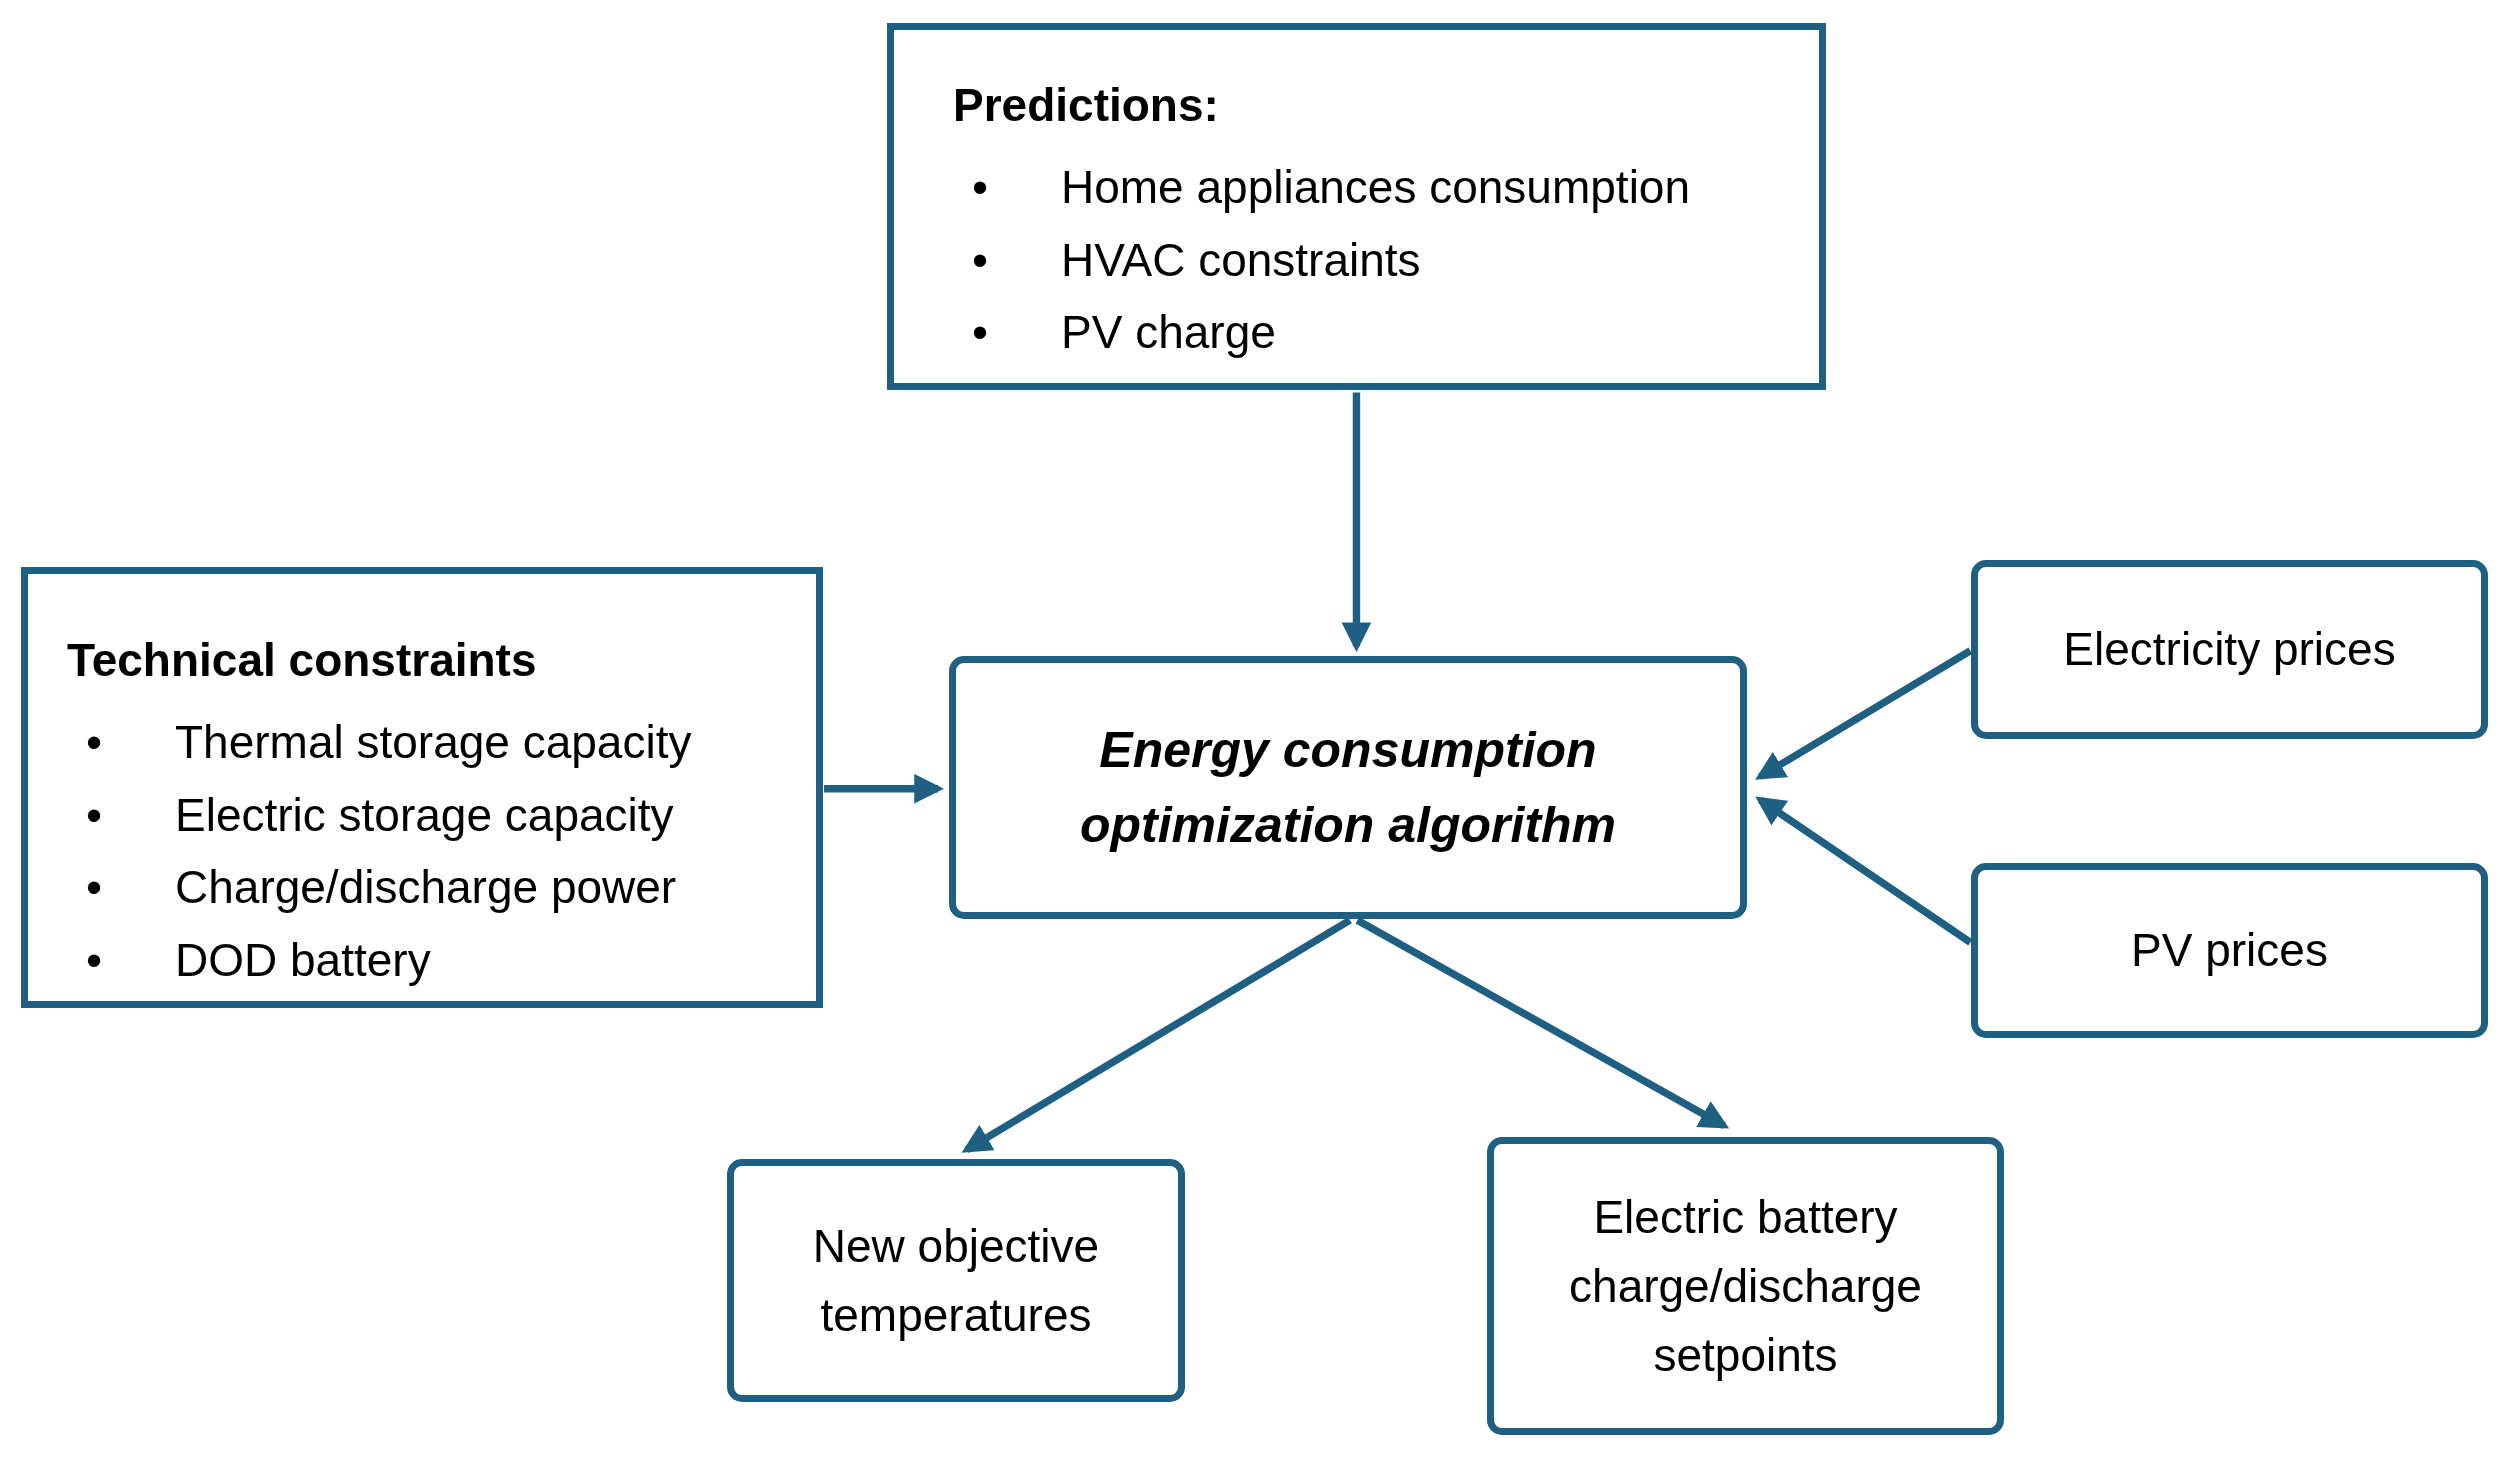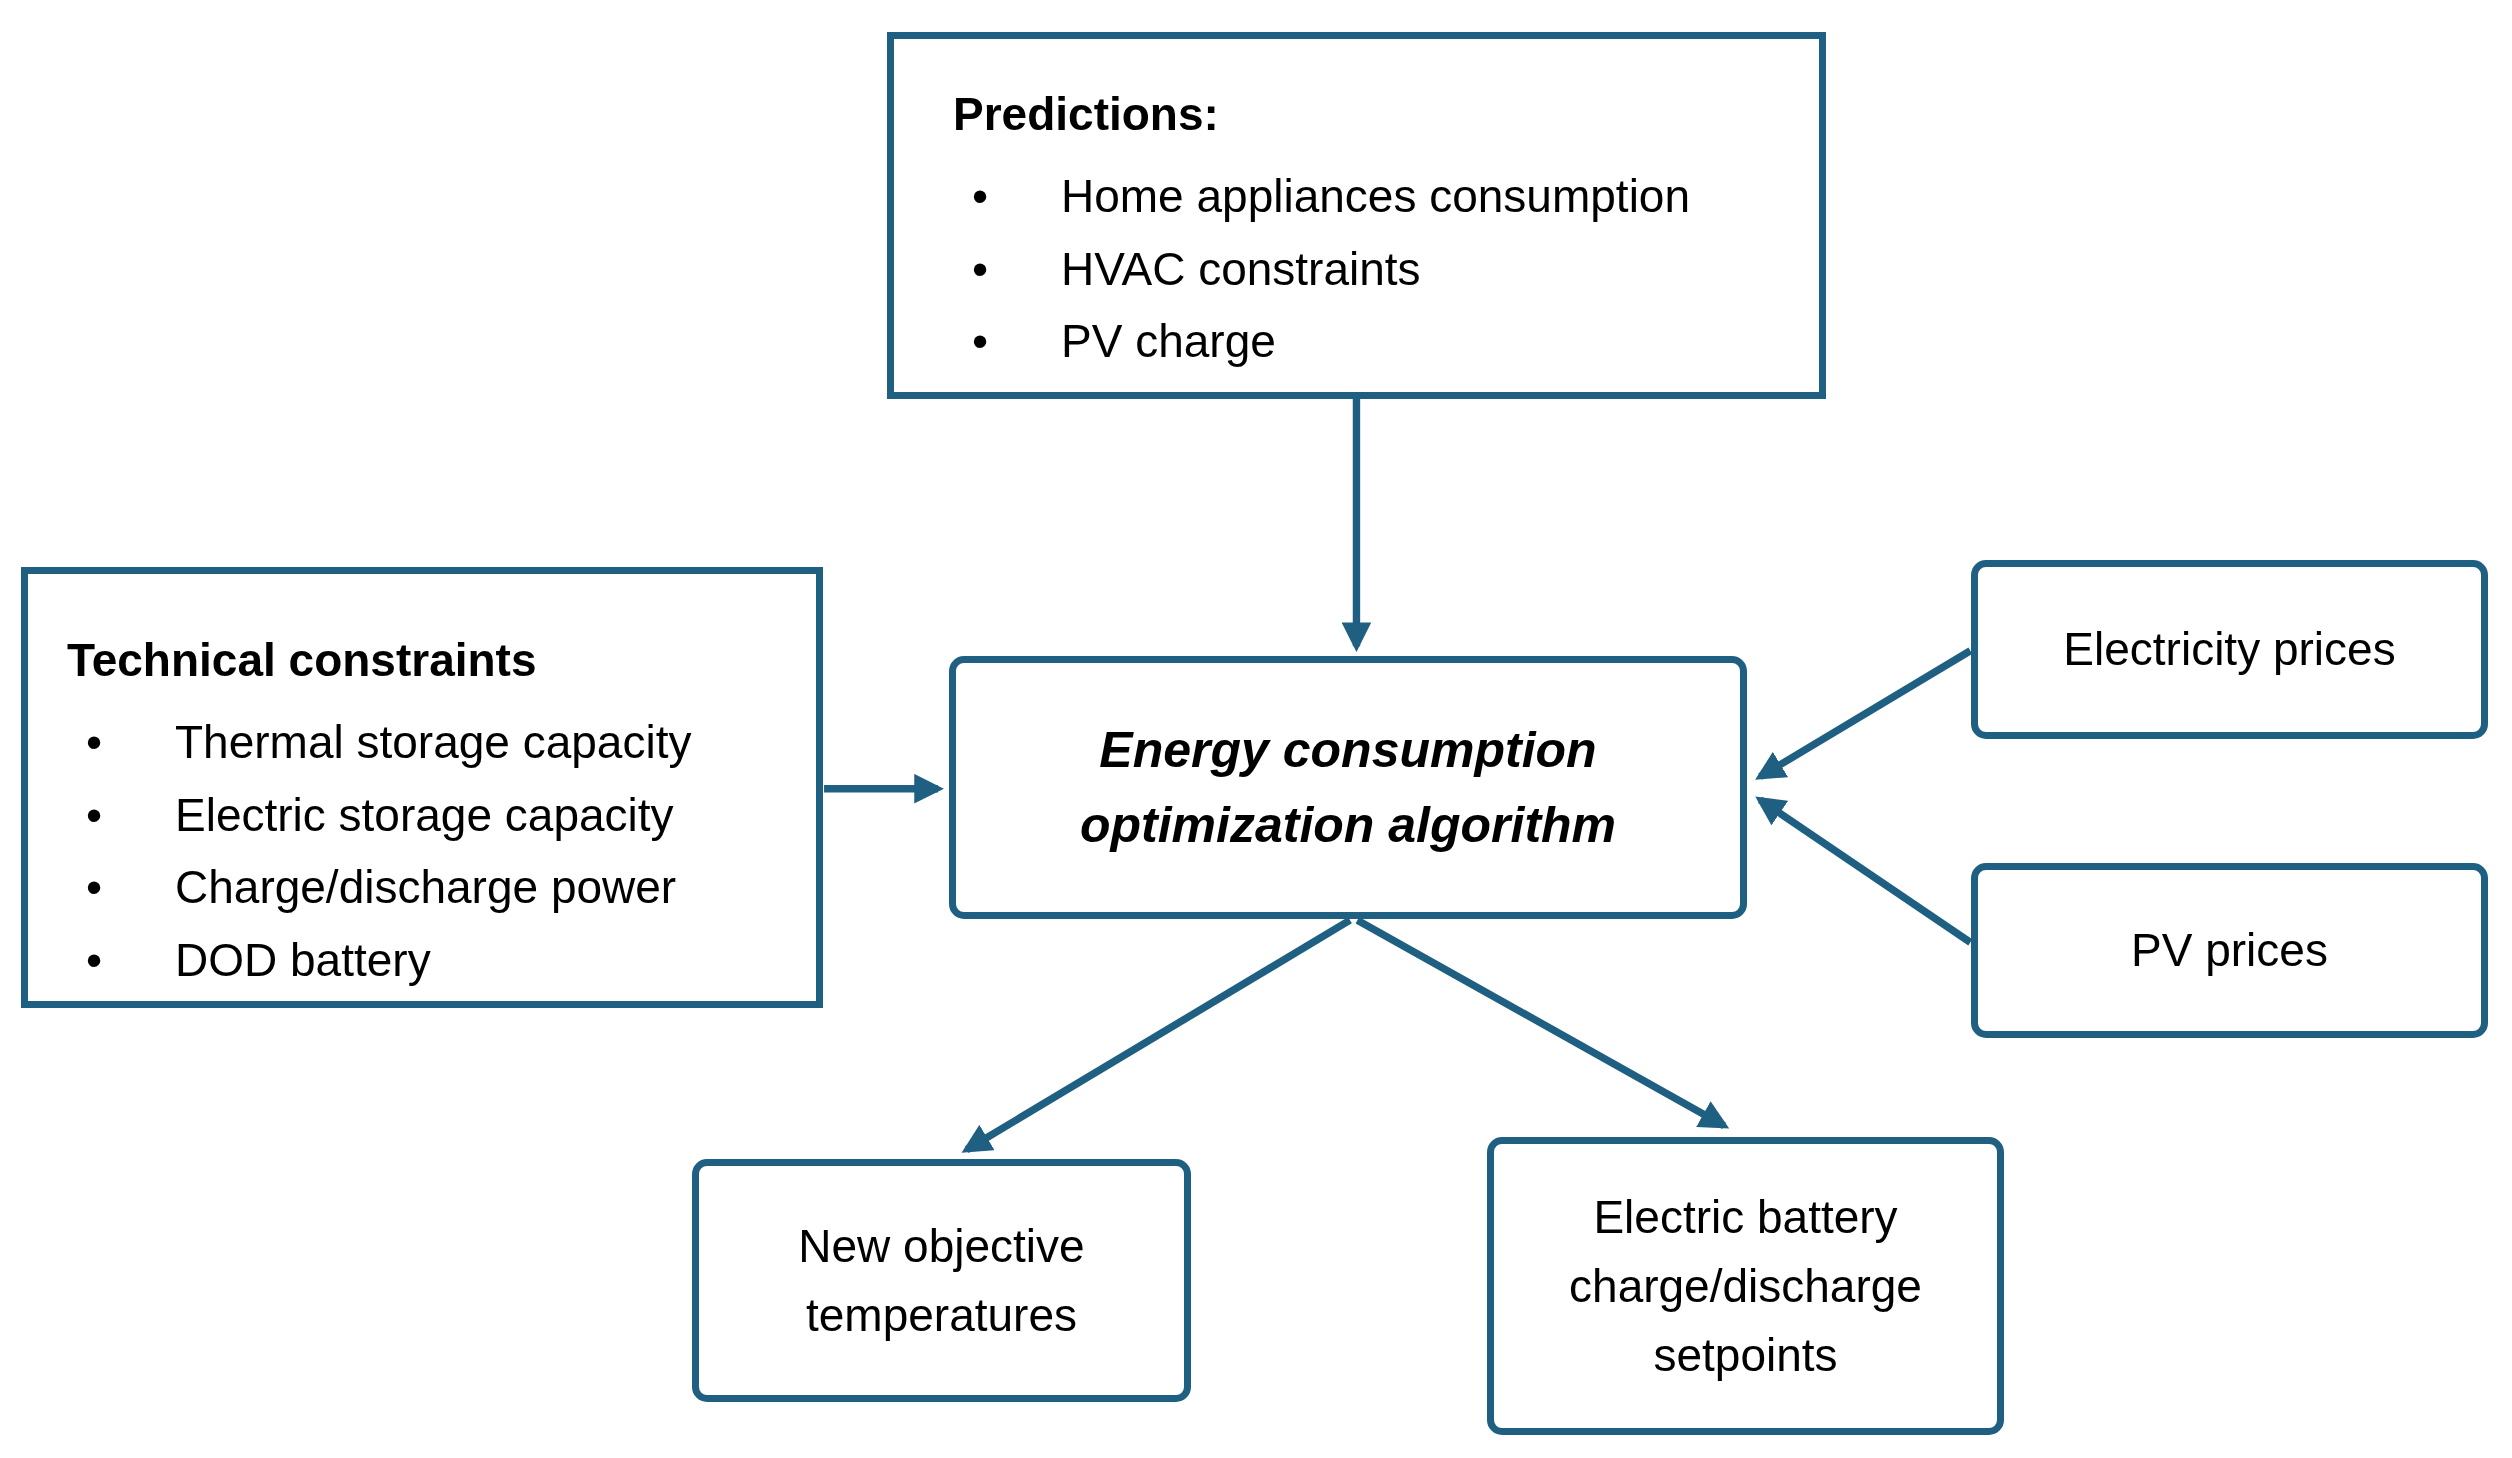--- a/index.html
+++ b/index.html
@@ -51,21 +51,21 @@
     margin-top:7.4px;
     padding-left:100px;
   }
   .list-box li::before{
     content:"\2022";
     position:absolute;
     left:11px;
     top:0;
   }
   #predictions-box{
-    left:887px; top:32px; width:939px; height:367px;
+    left:887px; top:23px; width:939px; height:367px;
     padding:43px 28px 0 59px;
   }
   #constraints-box{
     left:21px; top:567px; width:802px; height:441px;
     padding:54px 18.5px 0 39px;
   }
   .center-label-box{
     display:flex;
     align-items:center;
     justify-content:center;
@@ -77,21 +77,21 @@
   }
   #algorithm-box .box-label{
     font-weight:bold;
     font-size:50px;
     line-height:1.5;
     max-width:648px;
     font-style:italic;
   }
   #electricity-box{ left:1971px; top:560px; width:517px; height:179px; }
   #pv-box{ left:1971px; top:863px; width:517px; height:175px; }
-  #newobj-box{ left:692px; top:1159px; width:499px; height:243px; }
+  #newobj-box{ left:727px; top:1159px; width:458px; height:243px; }
   #battery-box{ left:1487px; top:1137px; width:517px; height:298px; }
   .center-label-box .box-label{
     font-size:46px;
     line-height:1.5;
   }
   #newobj-box .box-label{ max-width:333px; }
   #battery-box .box-label{ max-width:389px; }
 </style>
 </head>
 <body>

